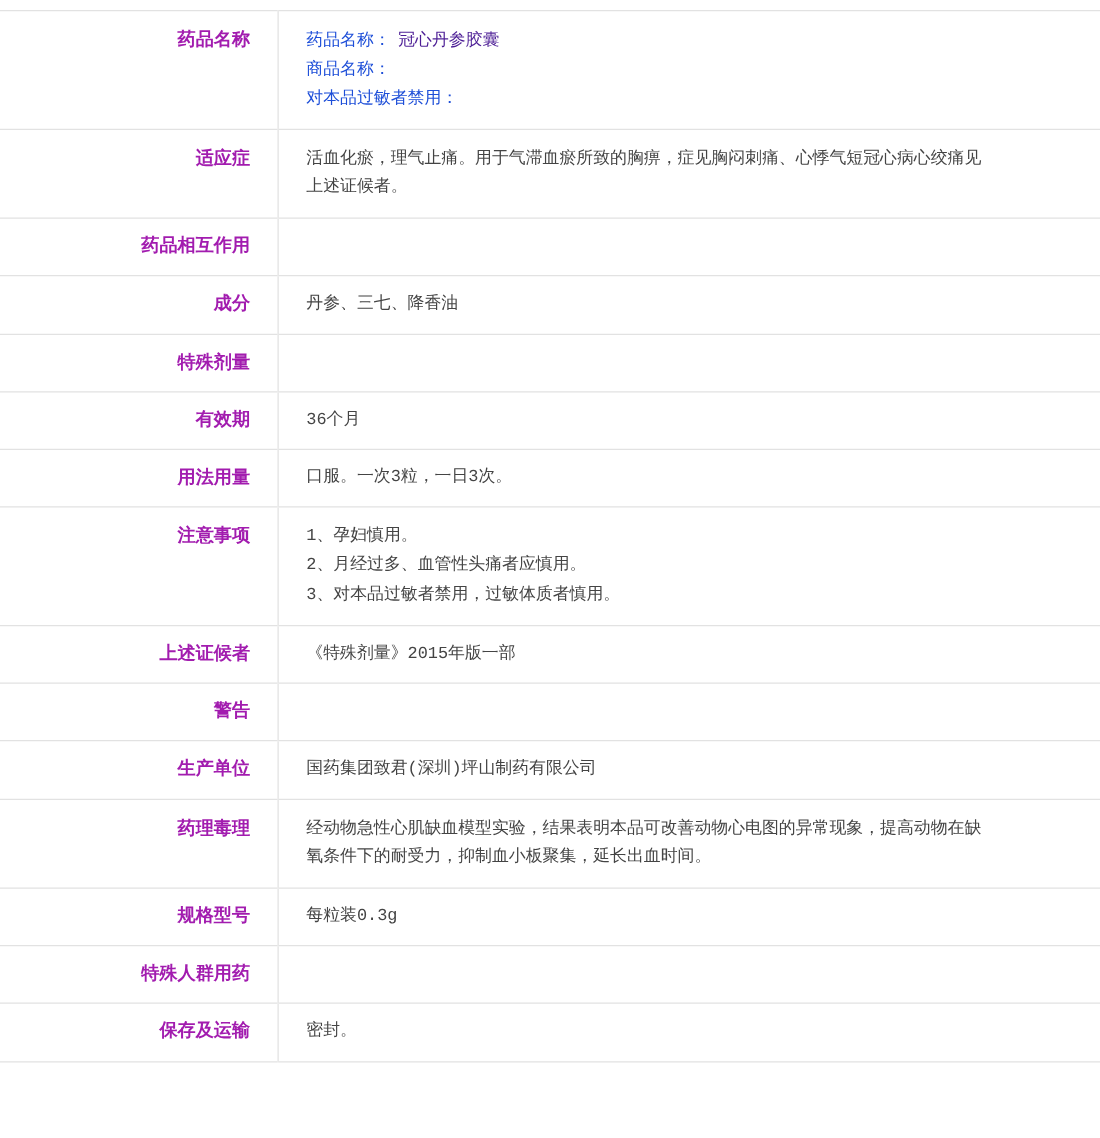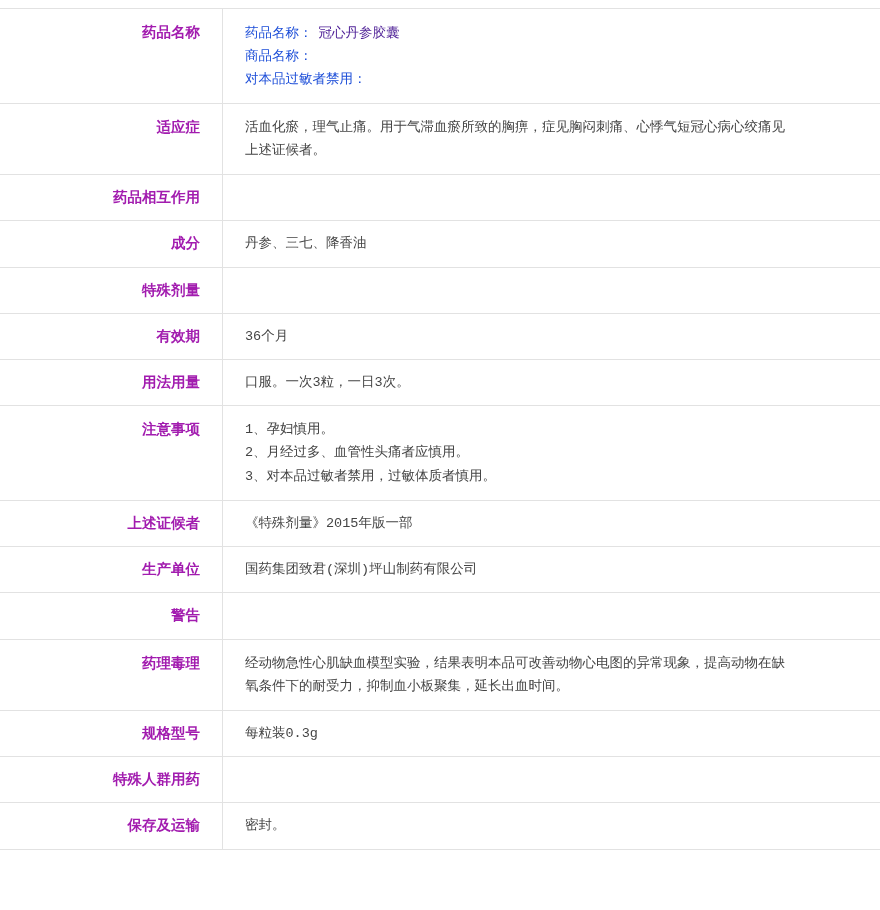--- a/index.html
+++ b/index.html
@@ -135,28 +135,28 @@
             <span class="value-line">3、对本品过敏者禁用，过敏体质者慎用。</span>
           </td>
         </tr>
         <tr>
           <th class="label-cell">上述证候者</th>
           <td class="value-cell">
             <span class="value-line">《特殊剂量》2015年版一部</span>
           </td>
         </tr>
         <tr>
+          <th class="label-cell">警告</th>
+          <td class="value-cell"><span class="value-line"></span><span class="empty-spacer"></span></td>
+        </tr>
+        <tr>
           <th class="label-cell">生产单位</th>
           <td class="value-cell">
             <span class="value-line">国药集团致君(深圳)坪山制药有限公司</span>
           </td>
-        </tr>
-        <tr>
-          <th class="label-cell">警告</th>
-          <td class="value-cell"><span class="value-line"></span><span class="empty-spacer"></span></td>
         </tr>
         <tr class="tall-row">
           <th class="label-cell">药理毒理</th>
           <td class="value-cell">
             <span class="value-line">经动物急性心肌缺血模型实验，结果表明本品可改善动物心电图的异常现象，提高动物在缺</span>
             <span class="value-line">氧条件下的耐受力，抑制血小板聚集，延长出血时间。</span>
           </td>
         </tr>
         <tr>
           <th class="label-cell">规格型号</th>

